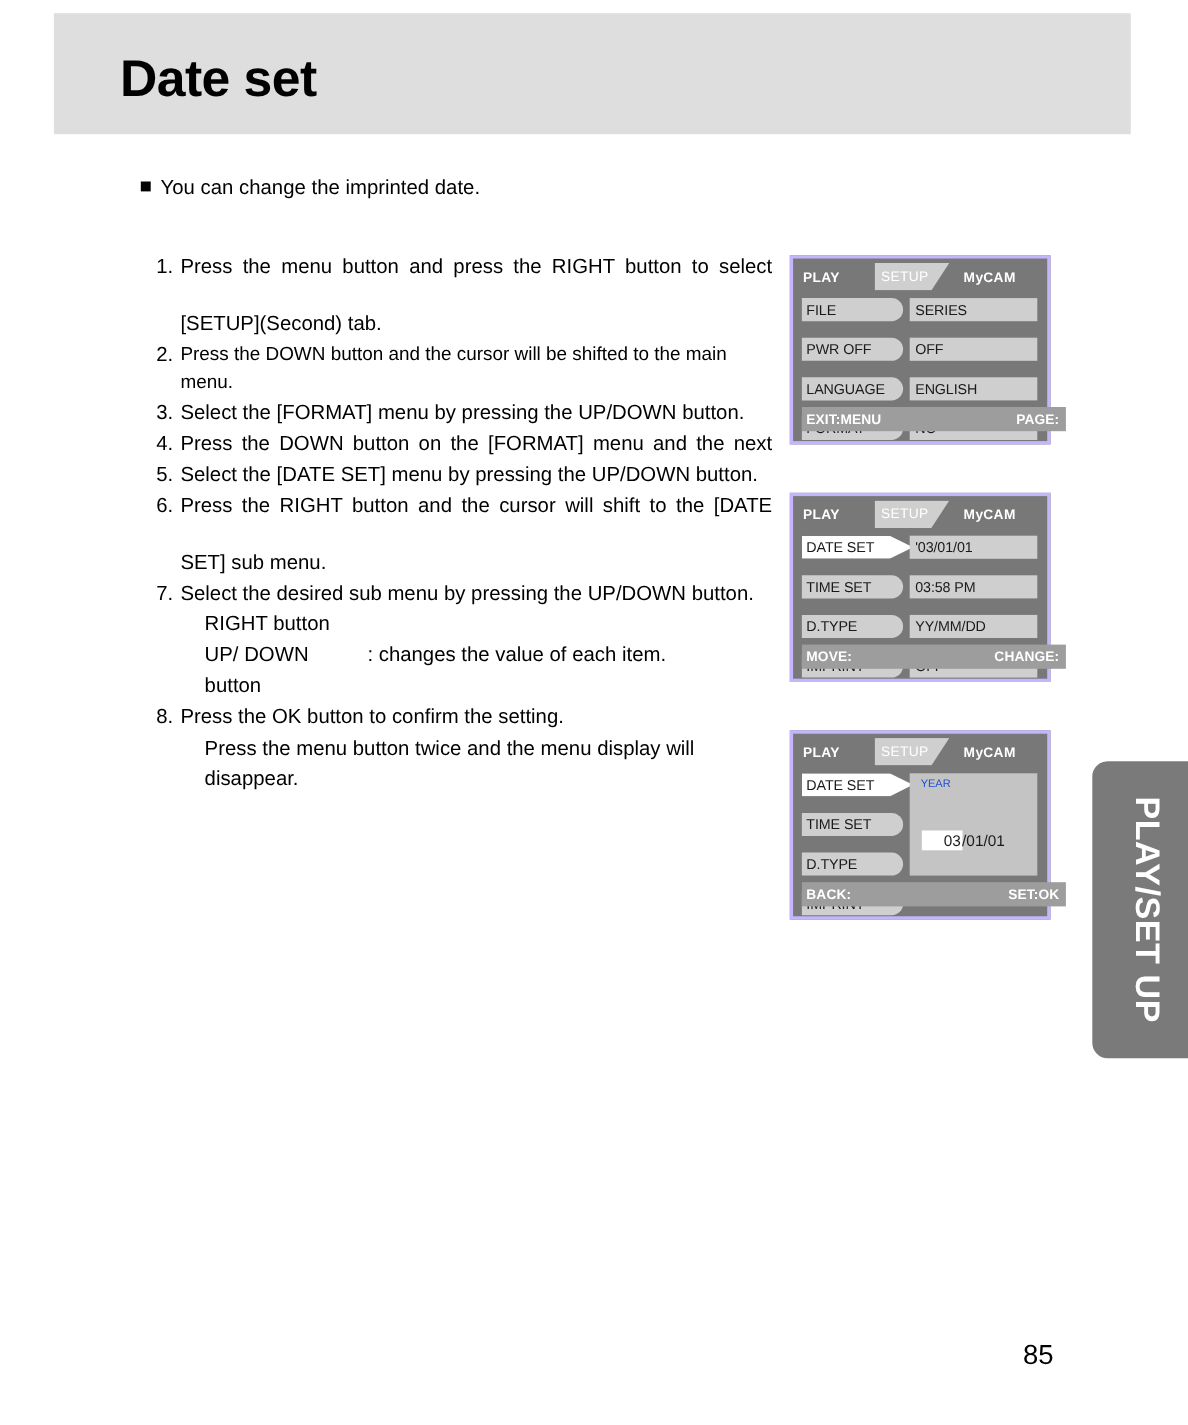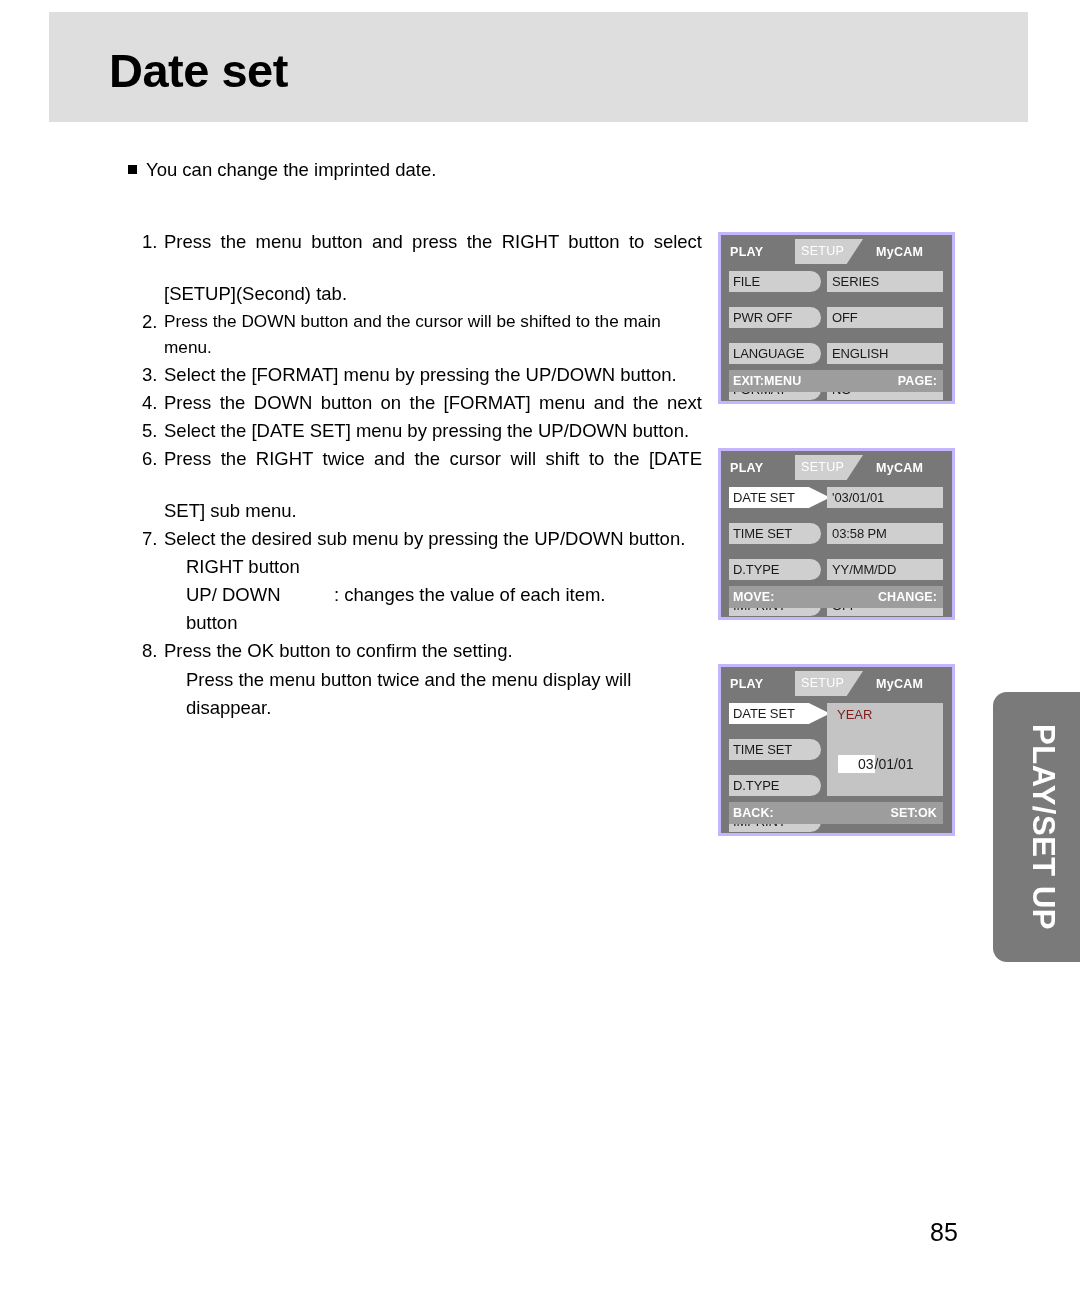--- a/index.html
+++ b/index.html
@@ -186,40 +186,40 @@
   
   .lcd-panel {
     position: absolute;
     left: 106px; top: 36px;
     width: 116px; height: 93px;
     background: #c4c4c4;
   }
   .panel-title {
     position: absolute;
     left: 10px; top: 4px;
-    font-size: 13px;
-    color: #7f1d1d;
+    font-size: 10px;
+    color: #1d4ed8;
   }
   .panel-date {
     position: absolute;
     left: 11px; top: 53px;
     font-size: 14px;
     color: #1a1a1a;
     white-space: nowrap;
   }
   .panel-date .hl {
     background: #ffffff;
     padding: 1px 1px 1px 20px;
   }
 
   .lcd-footer {
     position: absolute;
     left: 8px;
     bottom: 9px;
-    width: 214px;
+    width: 240px;
     height: 22px;
     background: #9d9d9d;
     margin-top: 20px;
   }
   .foot-left {
     position: absolute;
     left: 4px; top: 4px;
     font-size: 12.5px;
     color: #ffffff;
     font-weight: bold;
@@ -310,21 +310,21 @@
   <div class="step">
     <span class="step-num">5.</span>
     <span class="step-body">
       <div>Select the [DATE SET] menu by pressing the UP/DOWN button.</div>
     </span>
   </div>
 
   <div class="step">
     <span class="step-num">6.</span>
     <span class="step-body">
-      <div class="just">Press the RIGHT twice and the cursor will shift to the [DATE</div>
+      <div class="just">Press the RIGHT button and the cursor will shift to the [DATE</div>
       <div class="just-last">SET] sub menu.</div>
     </span>
   </div>
 
   <div class="step">
     <span class="step-num">7.</span>
     <span class="step-body">
       <div>Select the desired sub menu by pressing the UP/DOWN button.</div>
       <div class="sub-line">
         <span class="sub-label">RIGHT button</span>

